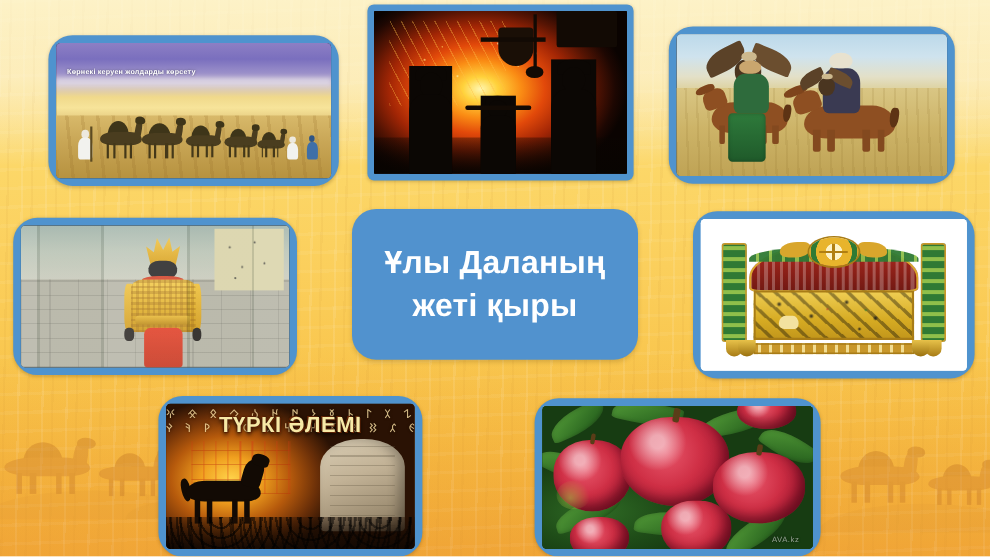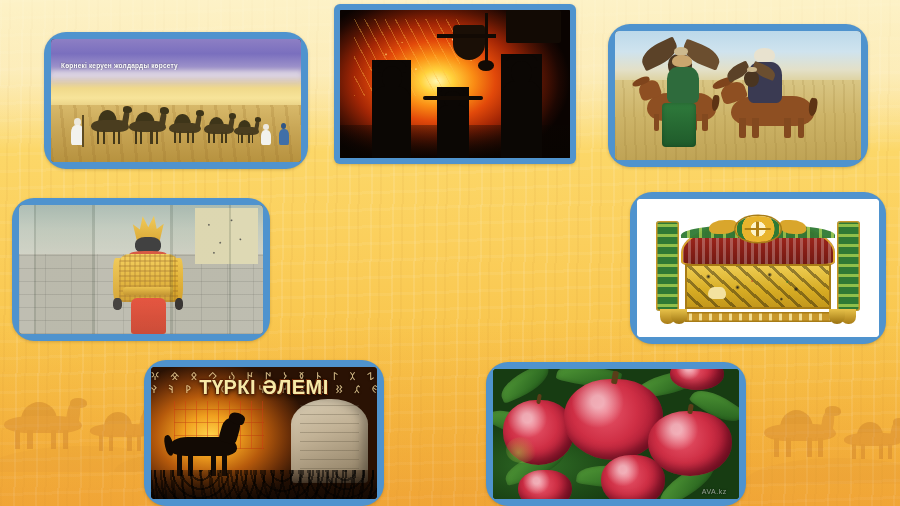--- a/index.html
+++ b/index.html
@@ -1028,14 +1028,20 @@
         </div>
         <div class="apple" style="left:44%; top:66%; width:26%; height:40%;"></div>
         <div class="apple" style="left:72%; top:-8%; width:22%; height:24%;"></div>
         <div class="apple" style="left:10%; top:78%; width:22%; height:30%;"></div>
 
         <div class="watermark">AVA.kz</div>
       </div>
     </div>
   </div>
 
+  <div class="title-card">
+    <div class="title-text">
+      <span>Ұлы Даланың</span><br>
+      <span>жеті қыры</span>
+    </div>
+  </div>
 
 </div>
 
 </body></html>

